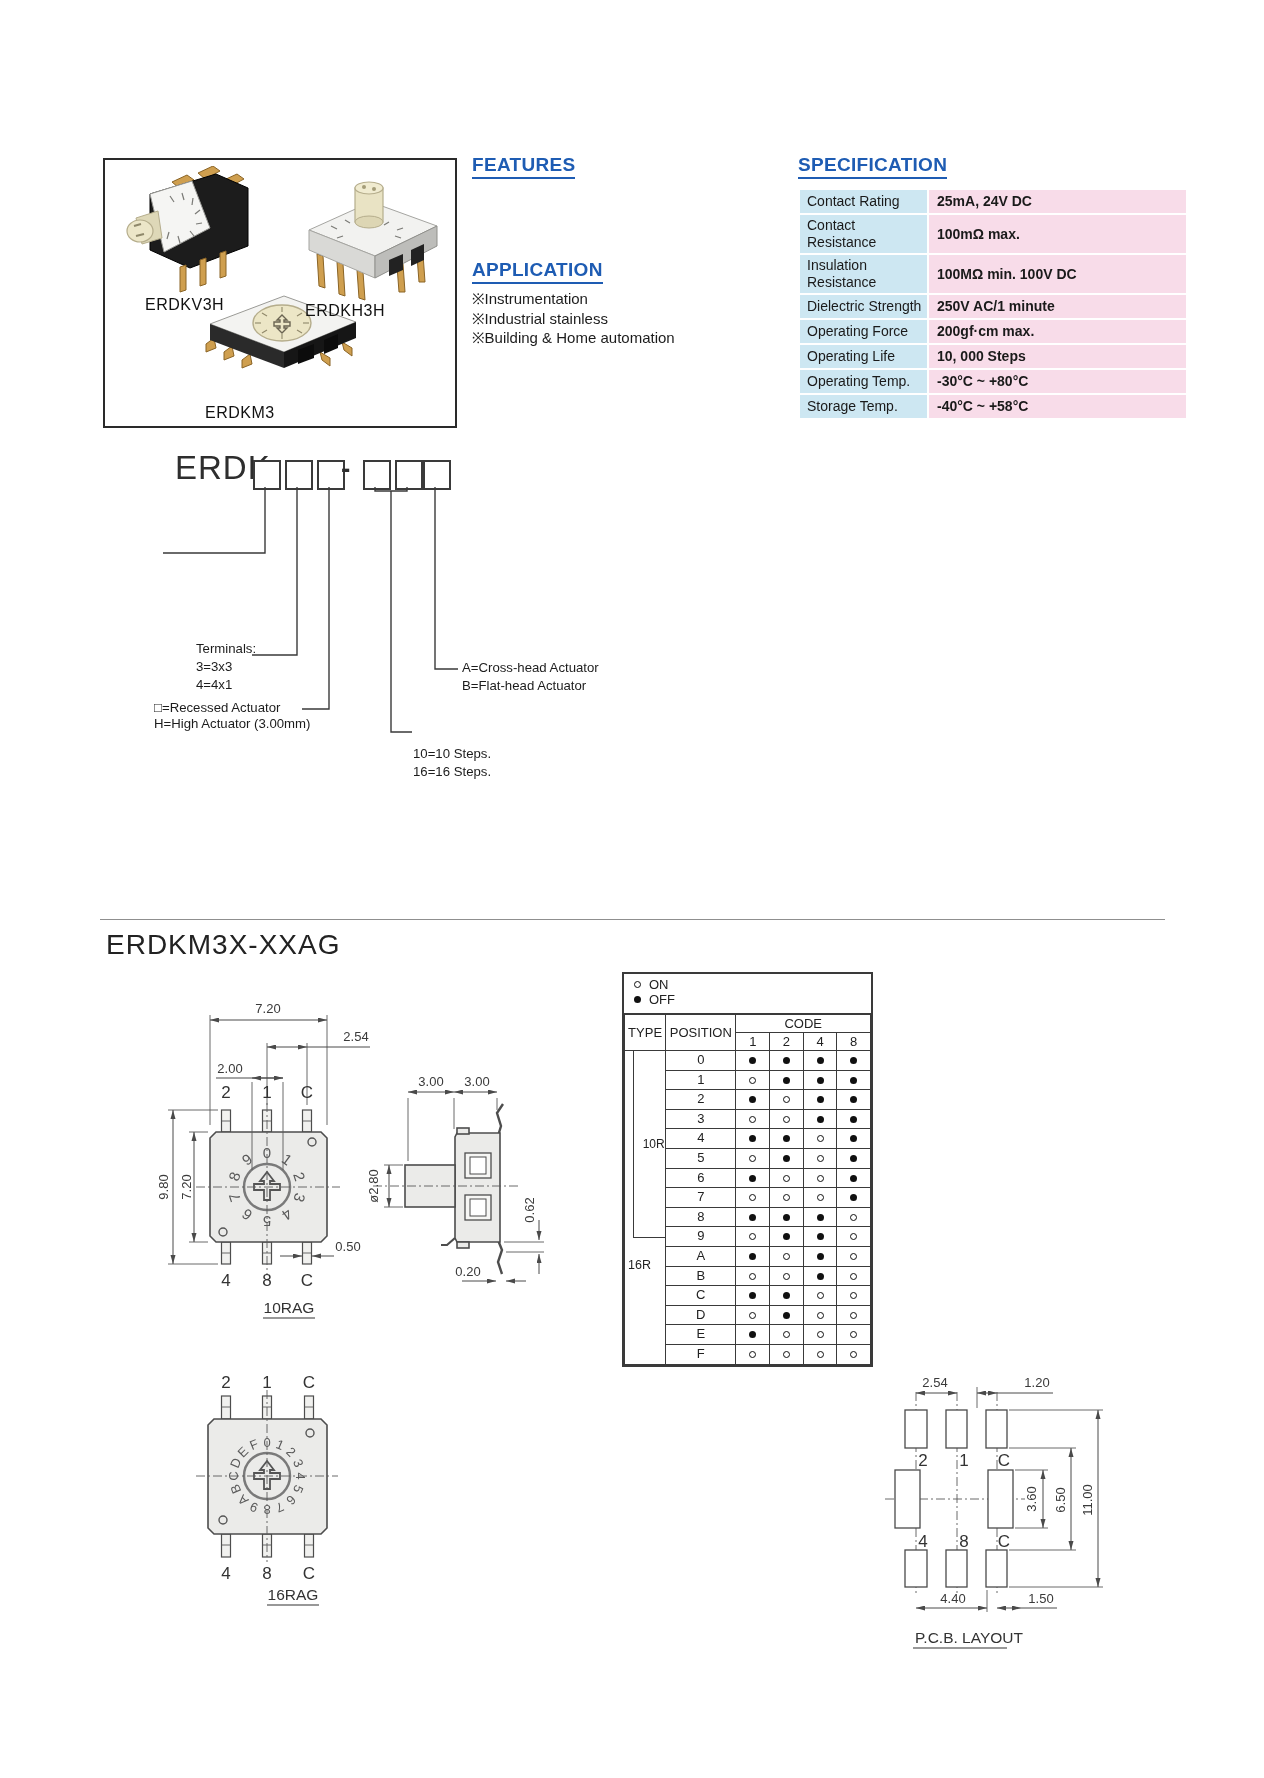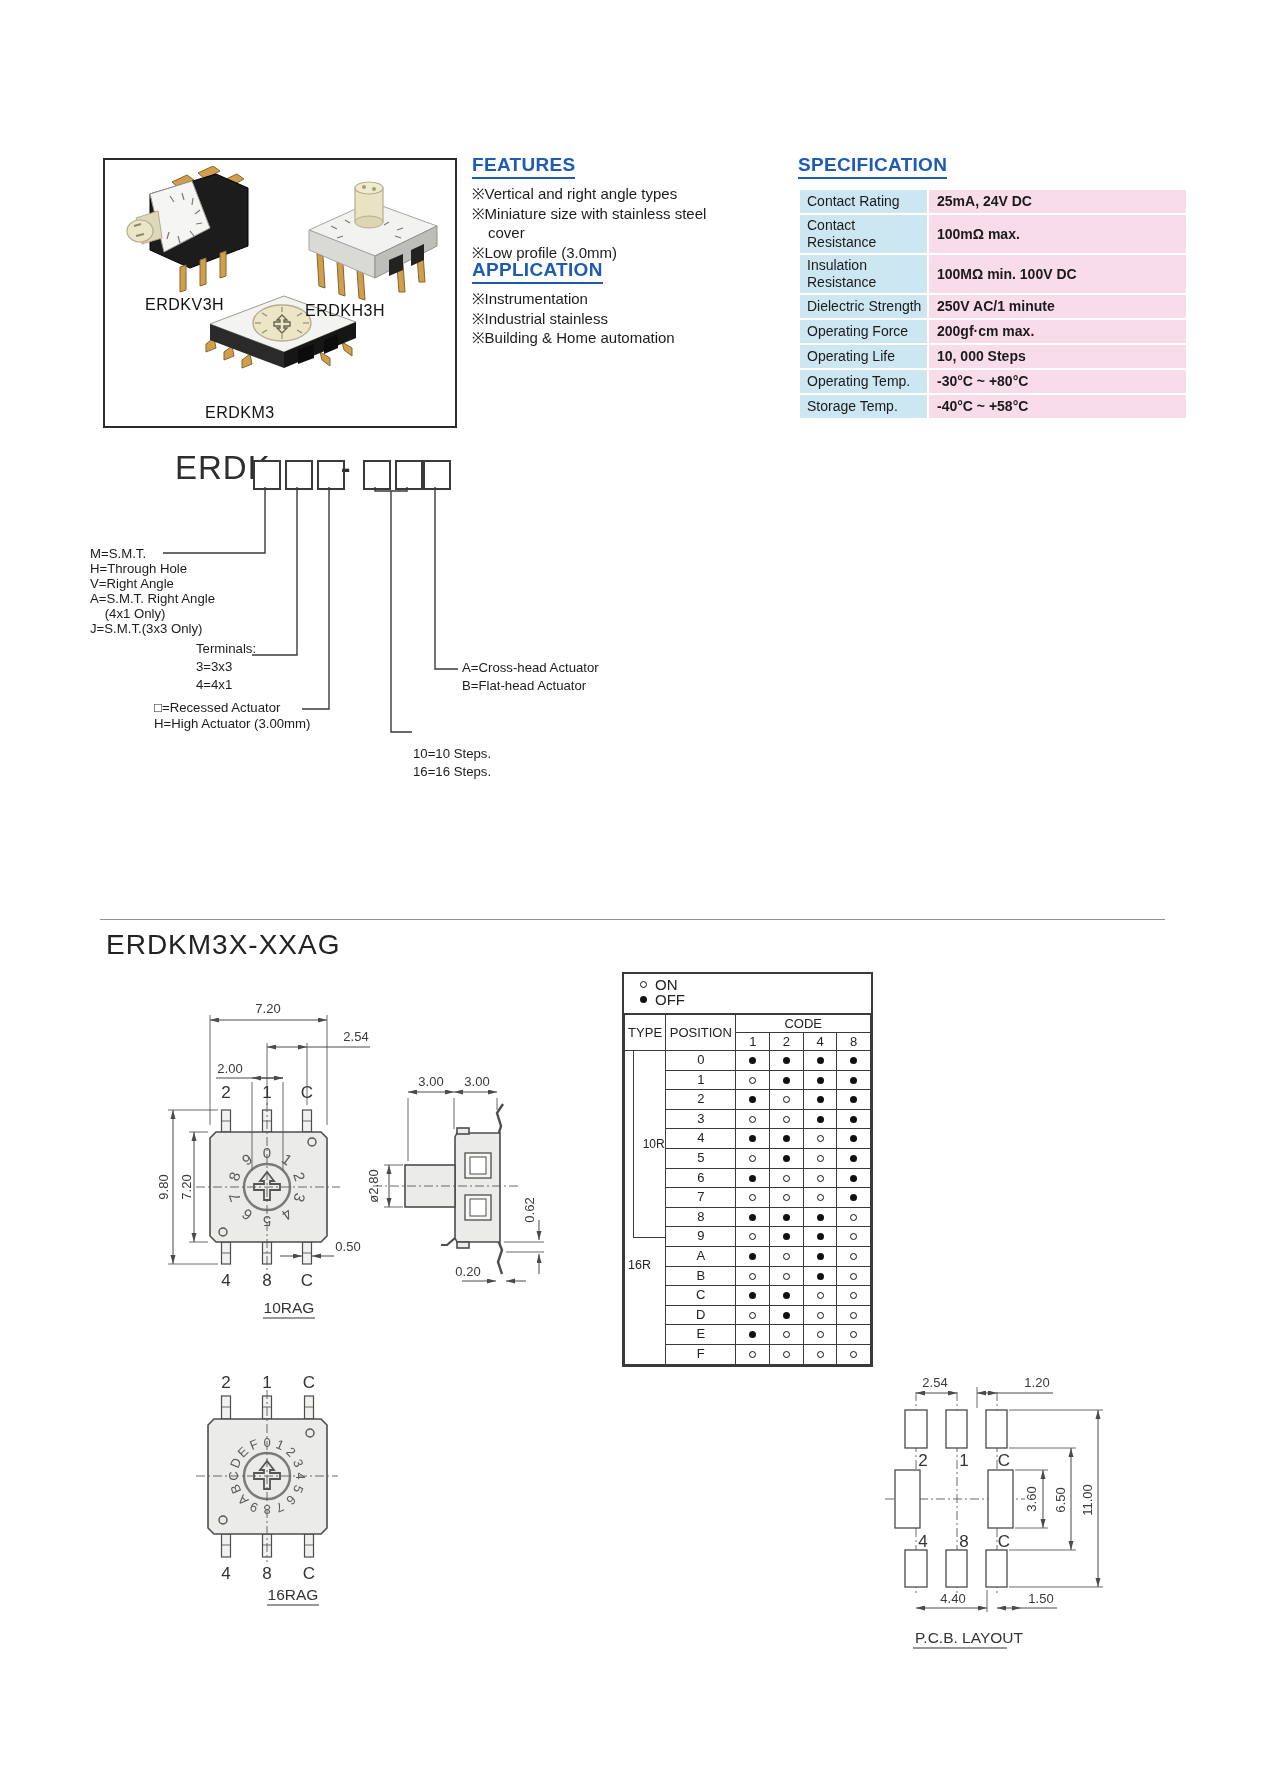--- a/index.html
+++ b/index.html
@@ -26,21 +26,21 @@
   .pn-lines div{font-size:13.2px;color:#1c1c1c;white-space:pre;}
   #pn-mount{left:90px;top:546px;} #pn-mount div{line-height:15px;}
   #pn-term{left:196px;top:640px;} #pn-term div{line-height:18px;}
   #pn-act{left:154px;top:700px;} #pn-act div{line-height:16px;}
   #pn-steps{left:413px;top:722px;margin-top:23px;} #pn-steps div{line-height:18px;}
   #pn-head{left:462px;top:659px;} #pn-head div{line-height:18px;}
   #divider{left:100px;top:919px;width:1065px;height:1px;background:#8f8f8f;}
   #sec2-heading{left:106px;top:929px;font-size:28px;color:#222;letter-spacing:1px;}
   
   #code-table{left:622px;top:972px;width:247px;border:2px solid #3a3a3a;background:#fff;}
-  .ct-legend{height:36px;border-bottom:1.4px solid #3a3a3a;padding:3px 0 0 16px;font-size:15px;color:#222;}
+  .ct-legend{height:36px;border-bottom:1.4px solid #3a3a3a;padding:3px 0 0 10px;font-size:13px;color:#222;}
   .ct-legend .lrow{line-height:15px;display:flex;align-items:center;gap:8px;}
   table.ct{border-collapse:collapse;table-layout:fixed;width:100%;}
   table.ct th,table.ct td{border:1.2px solid #3a3a3a;font-weight:normal;font-size:13px;color:#222;
                           text-align:center;padding:0;}
   table.ct th{height:17px;}
   table.ct td{height:18.6px;line-height:18.6px;}
   td.typecell{position:relative;border:1.2px solid #3a3a3a;}
   .bracket10{position:absolute;top:0;right:0;width:23px;height:186px;border-left:1.2px solid #3a3a3a;
              border-bottom:1.2px solid #3a3a3a;display:flex;align-items:center;justify-content:center;
              font-size:12px;padding-left:8px;}
@@ -142,25 +142,20 @@
       </g>
       <path d="M92,29 l-5,5 h3 v2 h-6 v4 h6 v2 h-3 l5,5 l5,-5 h-3 v-2 h6 v-4 h-6 v-2 h3 z" fill="none" stroke="#6a6452" stroke-width="1.4"></path>
     </svg>
     <div class="prod-label" style="left:40px;top:136px;width:140px;">ERDKV3H</div>
     <div class="prod-label" style="left:200px;top:142px;width:140px;">ERDKH3H</div>
     <div class="prod-label" style="left:100px;top:244px;width:145px;">ERDKM3</div>
   </div>
 
   <div class="abs" style="left:472px;top:154px;width:272px;">
     <div class="sec-title">FEATURES</div>
-    <div class="feat-list">
-        <div>※Vertical and right angle types</div>
-        <div>※Miniature size with stainless steel cover</div>
-        <div>※Low profile (3.0mm)</div>
-      </div>
   </div>
 
   <div class="abs" style="left:472px;top:259px;width:272px;">
     <div class="sec-title">APPLICATION</div>
     <div class="feat-list">
         <div>※Instrumentation</div>
         <div>※Industrial stainless</div>
         <div>※Building &amp; Home automation</div>
       </div>
   </div>
@@ -216,28 +211,20 @@
 
   <svg class="abs" style="left:85px;top:487px;" width="480" height="260" viewBox="0 0 480 260">
     <g stroke="#3a3a3a" stroke-width="1.4" fill="none">
       <path d="M180,0 V66 H78"></path>
       <path d="M212,0 V168 H167"></path>
       <path d="M244,0 V222 H217"></path>
       <path d="M290,0 V4 H322 V0 M306,4 V245 H327"></path>
       <path d="M350,0 V182 H373"></path>
     </g>
   </svg>
-  <div class="abs pn-lines" id="pn-mount">
-      <div>M=S.M.T.</div>
-      <div>H=Through Hole</div>
-      <div>V=Right Angle</div>
-      <div>A=S.M.T. Right Angle</div>
-      <div>    (4x1 Only)</div>
-      <div>J=S.M.T.(3x3 Only)</div>
-    </div>
   <div class="abs pn-lines" id="pn-term">
       <div>Terminals:</div>
       <div>3=3x3</div>
       <div>4=4x1</div>
     </div>
   <div class="abs pn-lines" id="pn-act">
       <div>□=Recessed Actuator</div>
       <div>H=High Actuator (3.00mm)</div>
     </div>
   <div class="abs pn-lines" id="pn-steps">

